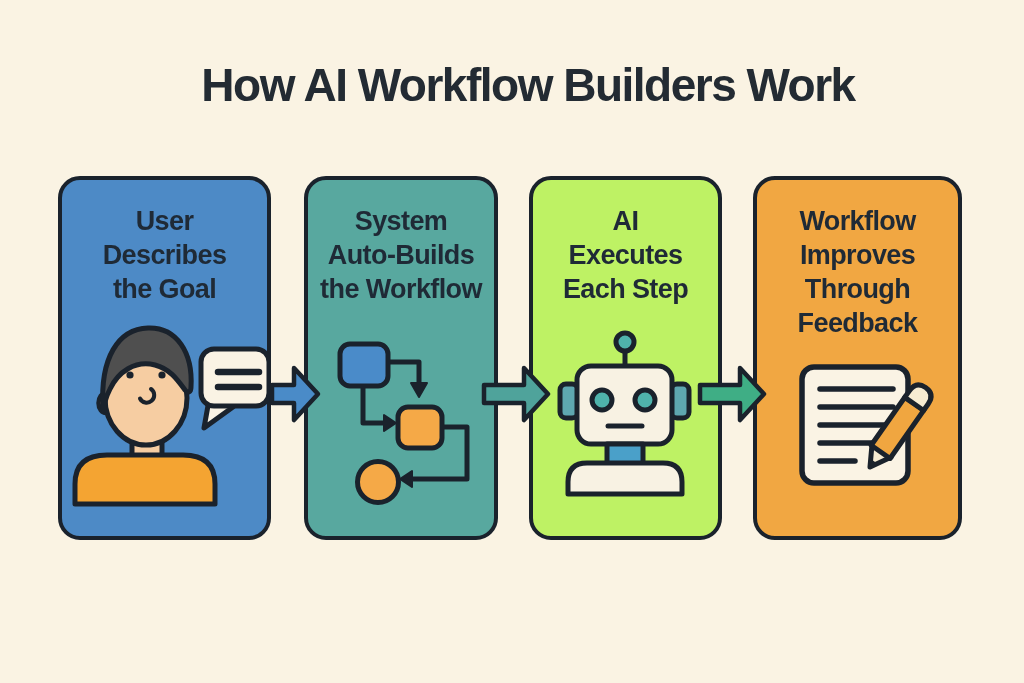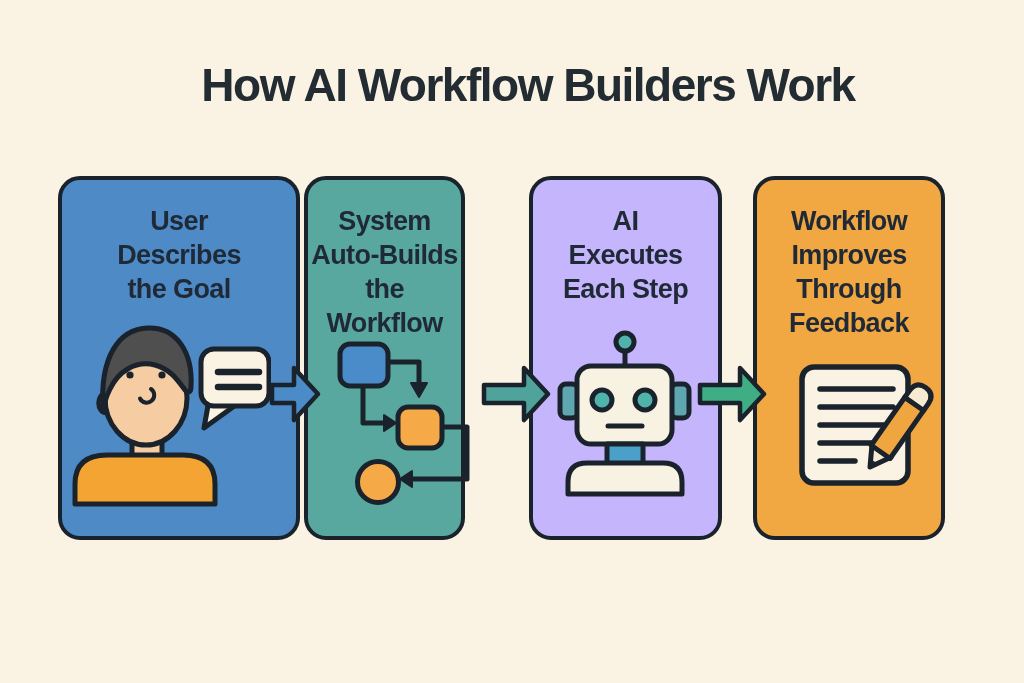--- a/index.html
+++ b/index.html
@@ -22,24 +22,24 @@
     padding-left:32px;
   }
   .card{
     position:absolute;
     top:176px;
     height:364px;
     border:4.5px solid #1a222c;
     border-radius:22px;
     box-sizing:border-box;
   }
-  .card-1{left:58px;width:242px;padding-left:32px;}
-  .card-2{left:304px;width:161px;}
+  .card-1{left:58px;width:213px;padding-left:32px;}
+  .card-2{left:304px;width:194px;}
   .card-3{left:529px;width:193px;}
-  .card-4{left:753px;width:192px;padding-left:12px;}
+  .card-4{left:753px;width:209px;padding-left:12px;}
   .card-title{
     position:absolute;
     left:0;right:0;top:24px;
     text-align:center;
     font-size:27px;
     line-height:34px;
     font-weight:bold;
     letter-spacing:-0.6px;
     color:#1f2a36;
     white-space:pre-line;
@@ -97,21 +97,21 @@
         <path d="M80,239 L80,255 L92,247 Z" fill="#1a222c" stroke="#1a222c" stroke-width="2"></path>
         <path d="M138,251 L163,251 L163,303 L108,303" fill="none" stroke="#1a222c" stroke-width="5"></path>
         <path d="M108,295 L108,311 L96,303 Z" fill="#1a222c" stroke="#1a222c" stroke-width="2"></path>
         <rect x="36" y="168" width="48" height="42" rx="10" fill="#4a8bc9" stroke="#1a222c" stroke-width="5"></rect>
         <rect x="94" y="231" width="44" height="41" rx="10" fill="#f5a947" stroke="#1a222c" stroke-width="5"></rect>
         <circle cx="74" cy="306" r="20.5" fill="#f5a947" stroke="#1a222c" stroke-width="5"></circle>
       </g>
     </svg>
   </div>
 
-  <div class="card card-3" style="background-color: #c4b5fd;">
+  <div class="card card-3" style="background-color: #bef264;">
     <div class="card-title">AI
 Executes
 Each Step</div>
     <svg class="card-icon" width="193" height="364" viewBox="0 0 193 364">
       <g stroke-linecap="round" stroke-linejoin="round">
         <line x1="96" y1="175" x2="96" y2="192" stroke="#1a222c" stroke-width="5"></line>
         <circle cx="96" cy="166" r="9" fill="#4fb3ac" stroke="#1a222c" stroke-width="5"></circle>
         <rect x="31" y="208" width="18" height="34" rx="6" fill="#5ea7b0" stroke="#1a222c" stroke-width="5"></rect>
         <rect x="142" y="208" width="18" height="34" rx="6" fill="#5ea7b0" stroke="#1a222c" stroke-width="5"></rect>
         <rect x="48" y="190" width="95" height="78" rx="14" fill="#f8f2e3" stroke="#1a222c" stroke-width="5"></rect>

